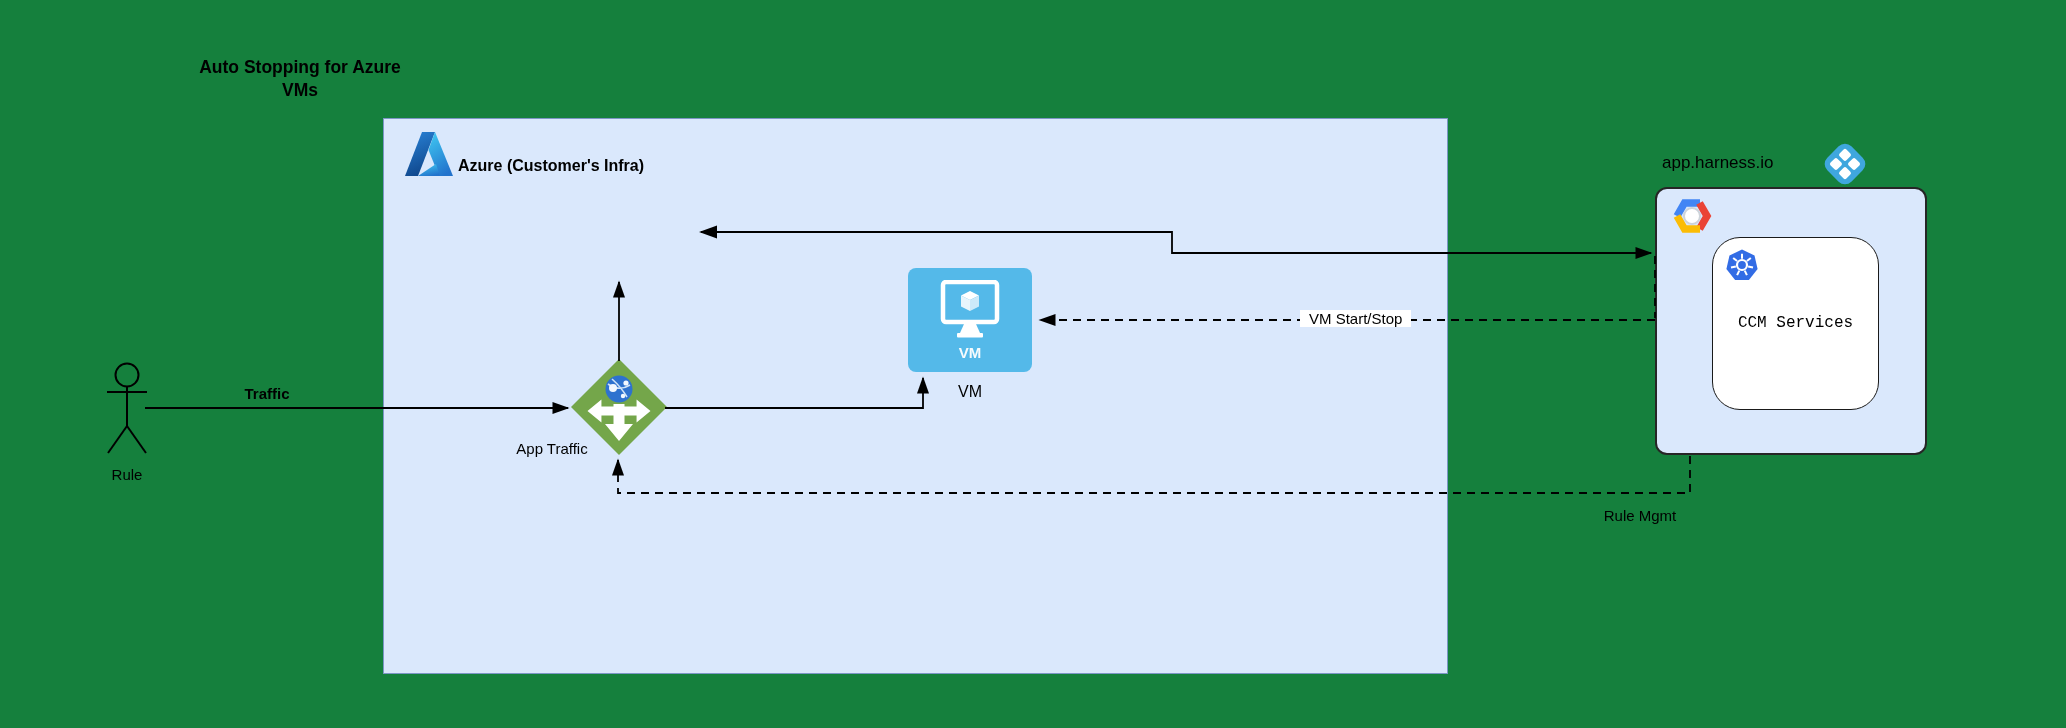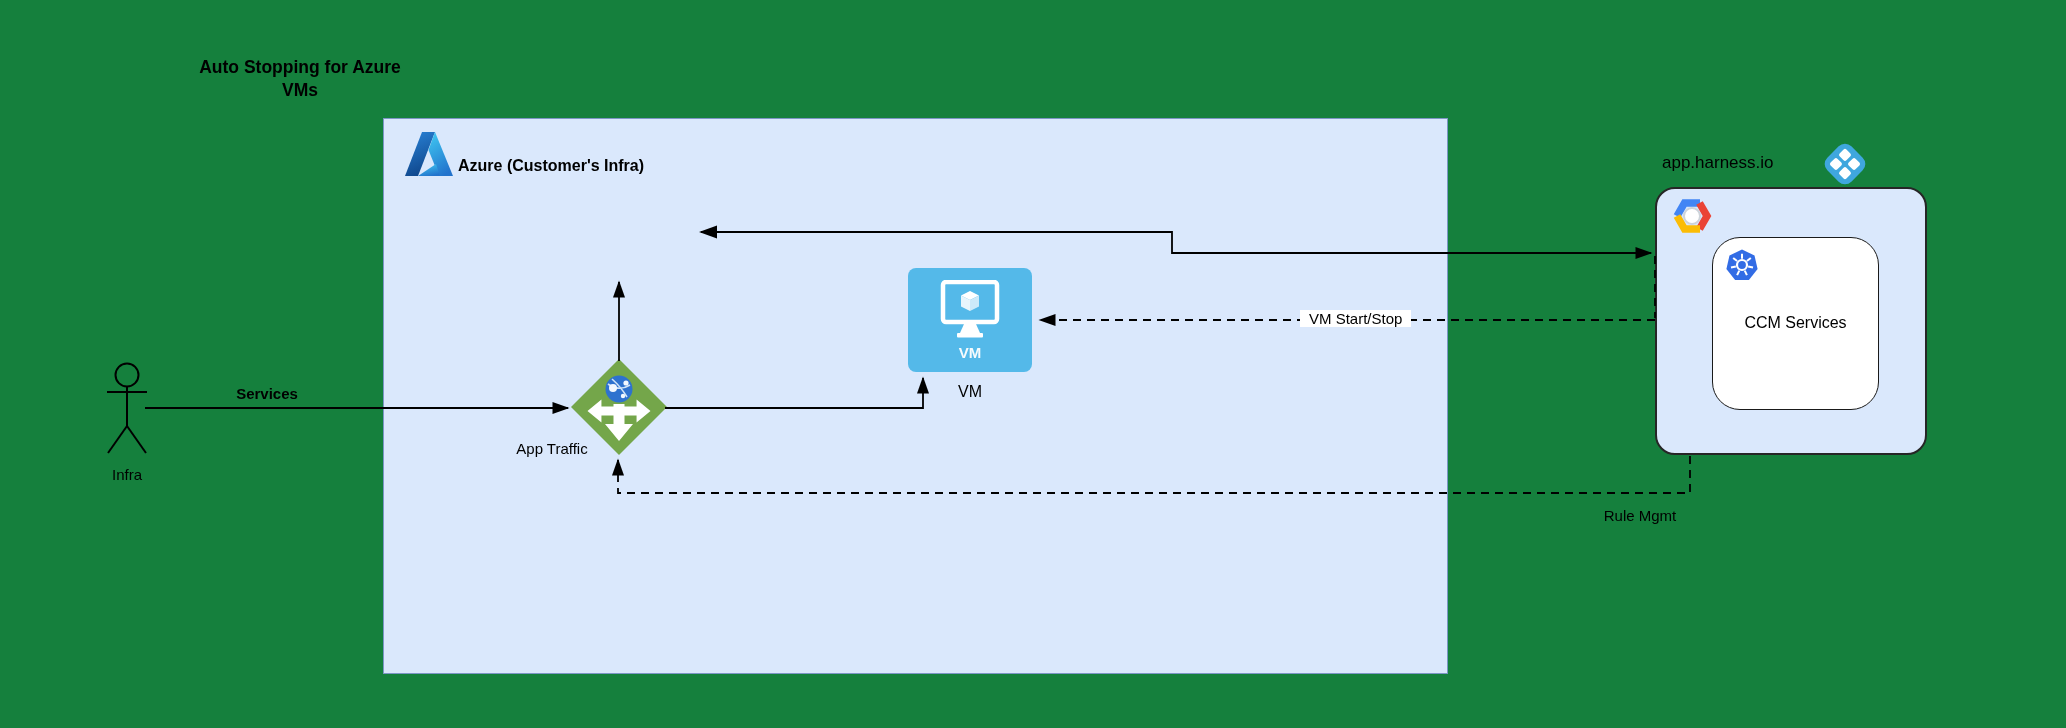--- a/index.html
+++ b/index.html
@@ -35,21 +35,21 @@
   .vm-label{left:908px;top:383px;width:124px;text-align:center;font-size:16px;}
   .gw-svg{left:571px;top:359px;}
   .gw-label{left:512px;top:439px;width:80px;text-align:center;font-size:15px;line-height:1.32;}
   .actor-svg{left:95px;top:358px;}
   .actor-label{left:85px;top:466px;width:84px;text-align:center;font-size:15px;}
   
   .harness-title{left:1662px;top:153px;font-size:17px;font-weight:normal;}
   .harness-logo{left:1820px;top:139px;}
   .harness-box{
     left:1655px;top:187px;width:272px;height:268px;box-sizing:border-box;
-    background:#dae8fc;border:2px solid #262626;border-radius:20px;
+    background:#dae8fc;border:2px solid #262626;border-radius:12px;font-family:Liberation Mono, monospace;
   }
   .gcp-logo{left:12px;top:6px;}
   .ccm-box{
     left:55px;top:48px;width:167px;height:173px;box-sizing:border-box;
     background:#ffffff;border:1.8px solid #1a1a1a;border-radius:28px;
   }
   .k8s-logo{left:12px;top:10px;}
   .ccm-label{left:0;top:76px;width:100%;text-align:center;font-size:16px;}
   
   .edge-label{font-size:15px;}
@@ -119,21 +119,21 @@
 
   <svg class="abs actor-svg node" width="64" height="102" viewBox="0 0 64 102">
     <g stroke="#000" stroke-width="2" fill="none">
       <circle cx="32" cy="17" r="11.5"></circle>
       <line x1="32" y1="28.5" x2="32" y2="68"></line>
       <line x1="12" y1="34" x2="52" y2="34"></line>
       <line x1="32" y1="68" x2="13" y2="95"></line>
       <line x1="32" y1="68" x2="51" y2="95"></line>
     </g>
   </svg>
-  <div class="abs actor-label lbl">Infra</div>
+  <div class="abs actor-label lbl">Rule</div>
 
   <div class="abs harness-title lbl">app.harness.io</div>
   <svg class="abs harness-logo lbl" width="50" height="50" viewBox="0 0 50 50">
     <g transform="rotate(45 25 25)">
       <rect x="8" y="8" width="34" height="34" rx="9" fill="#3fa7de"></rect>
       <g fill="#ffffff">
         <rect x="13.8" y="13.8" width="9.6" height="9.6" rx="2"></rect>
         <rect x="26.6" y="13.8" width="9.6" height="9.6" rx="2"></rect>
         <rect x="13.8" y="26.6" width="9.6" height="9.6" rx="2"></rect>
         <rect x="26.6" y="26.6" width="9.6" height="9.6" rx="2"></rect>
@@ -185,17 +185,17 @@
       <path d="M701,232 H1172 V253 H1651" marker-end="url(#ah)"></path>
       <polygon points="699,232 717,225.5 717,238.5" fill="#000" stroke="none"></polygon>
 
       <path d="M1655,320 H1040" stroke-dasharray="8 6" marker-end="url(#ah)"></path>
       <path d="M1655,256 V318" stroke-dasharray="8 6"></path>
 
       <path d="M1690,456 V493 H618 V460" stroke-dasharray="8 6" marker-end="url(#ah)"></path>
     </g>
   </svg>
 
-  <div class="abs edge-label traffic-label lbl">Services</div>
+  <div class="abs edge-label traffic-label lbl">Traffic</div>
   <div class="abs edge-label vmss-label lbl">VM Start/Stop</div>
   <div class="abs edge-label rule-label lbl">Rule Mgmt</div>
 
 </div>
 
 </body></html>

